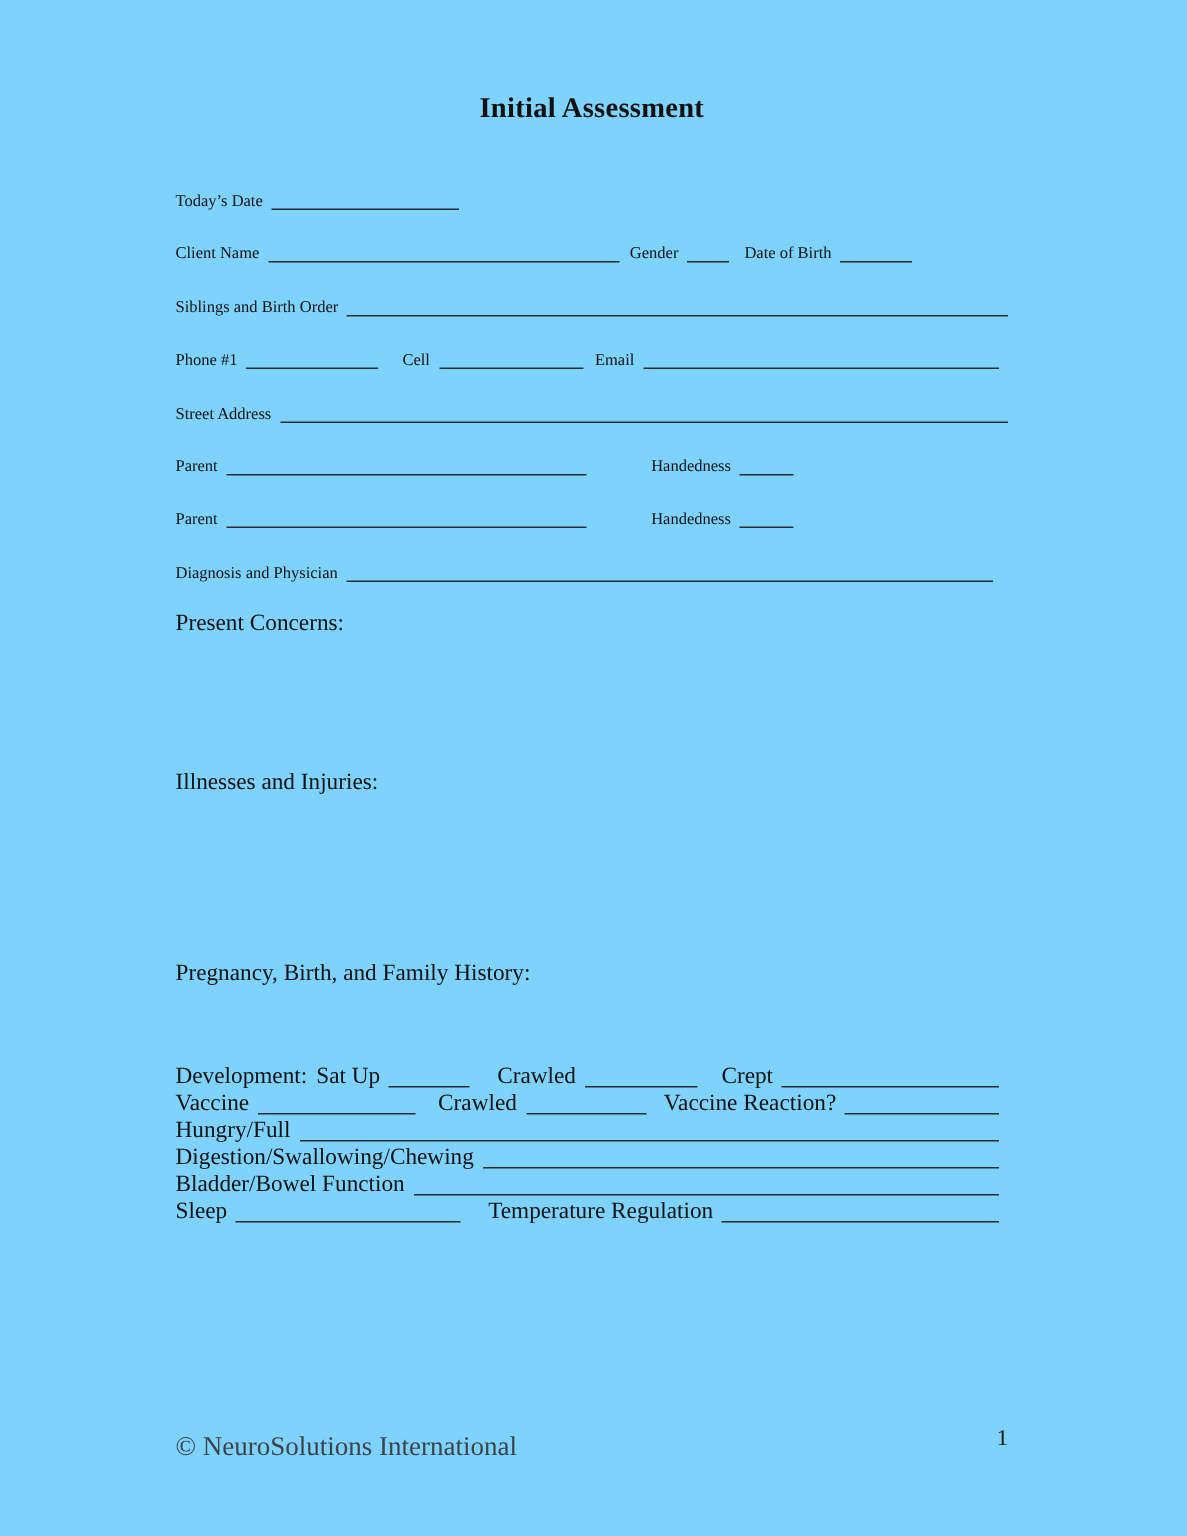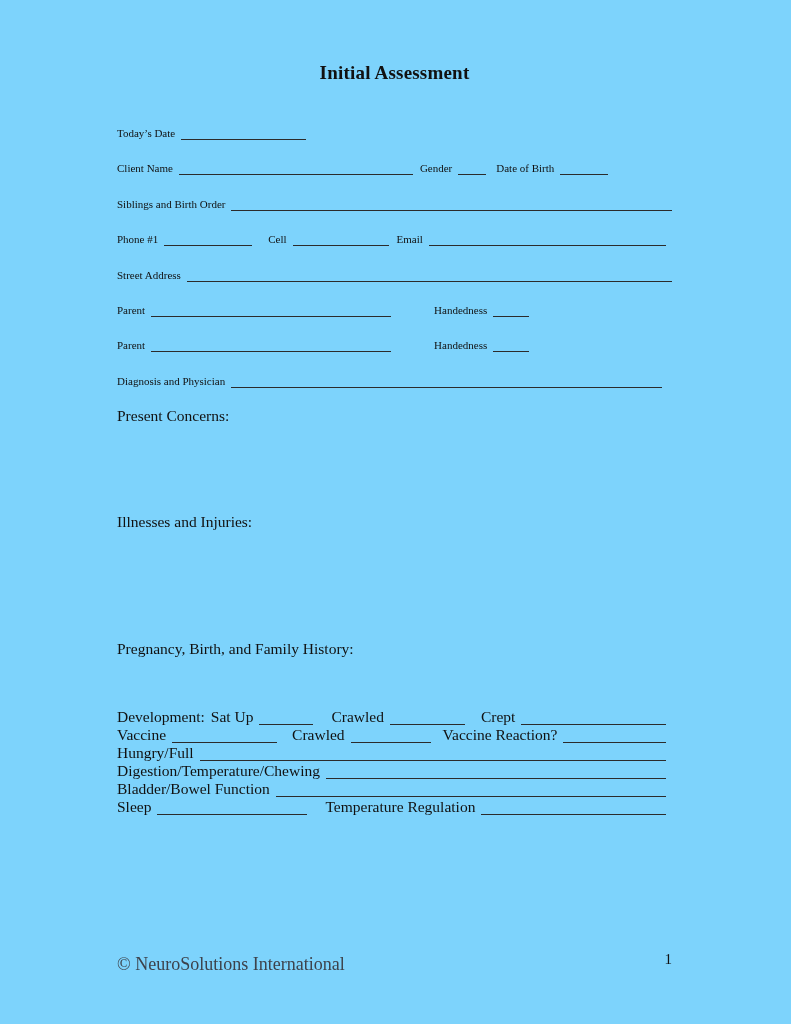--- a/index.html
+++ b/index.html
@@ -145,21 +145,21 @@
         <span class="lbl g15">Crawled</span>
         <span class="fl w80"></span>
         <span class="lbl g12">Vaccine Reaction?</span>
         <span class="fl grow mr6"></span>
       </div>
       <div class="drow">
         <span class="lbl">Hungry/Full</span>
         <span class="fl grow mr6"></span>
       </div>
       <div class="drow">
-        <span class="lbl">Digestion/Temperature/Chewing</span>
+        <span class="lbl">Digestion/Swallowing/Chewing</span>
         <span class="fl grow mr6"></span>
       </div>
       <div class="drow">
         <span class="lbl">Bladder/Bowel Function</span>
         <span class="fl grow mr6"></span>
       </div>
       <div class="drow">
         <span class="lbl">Sleep</span>
         <span class="fl w150"></span>
         <span class="lbl g18">Temperature Regulation</span>

